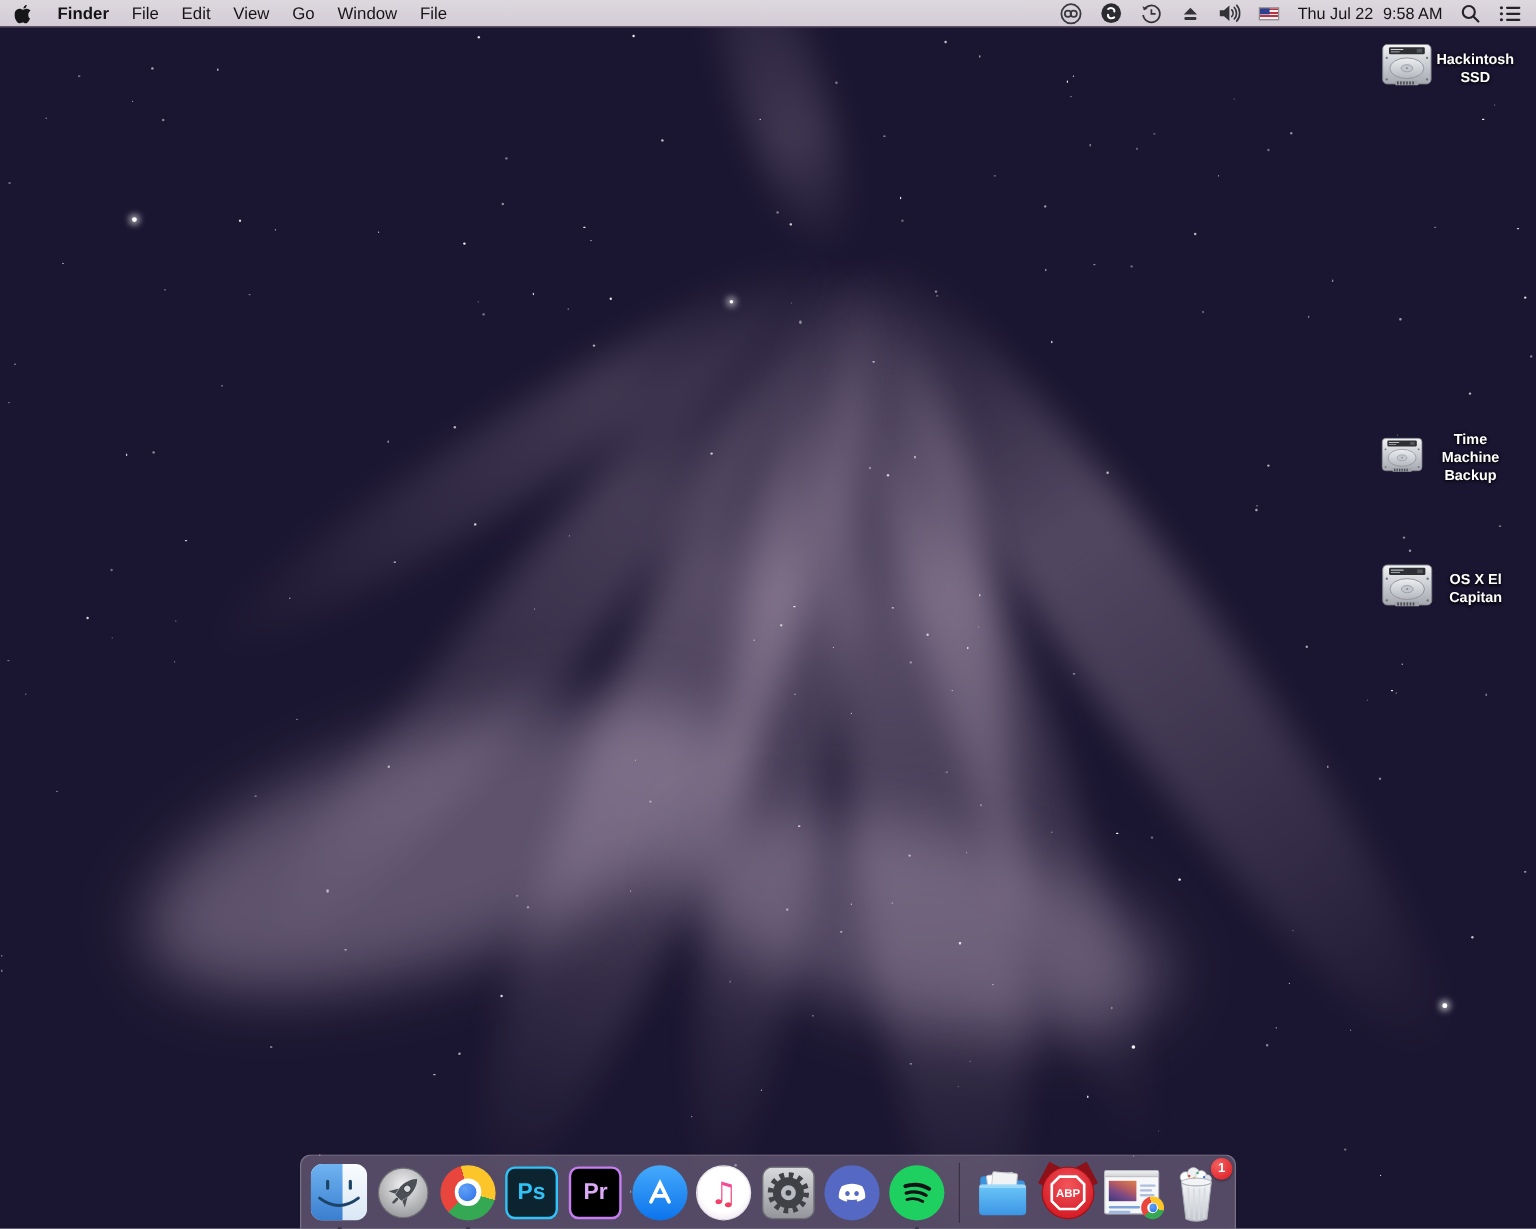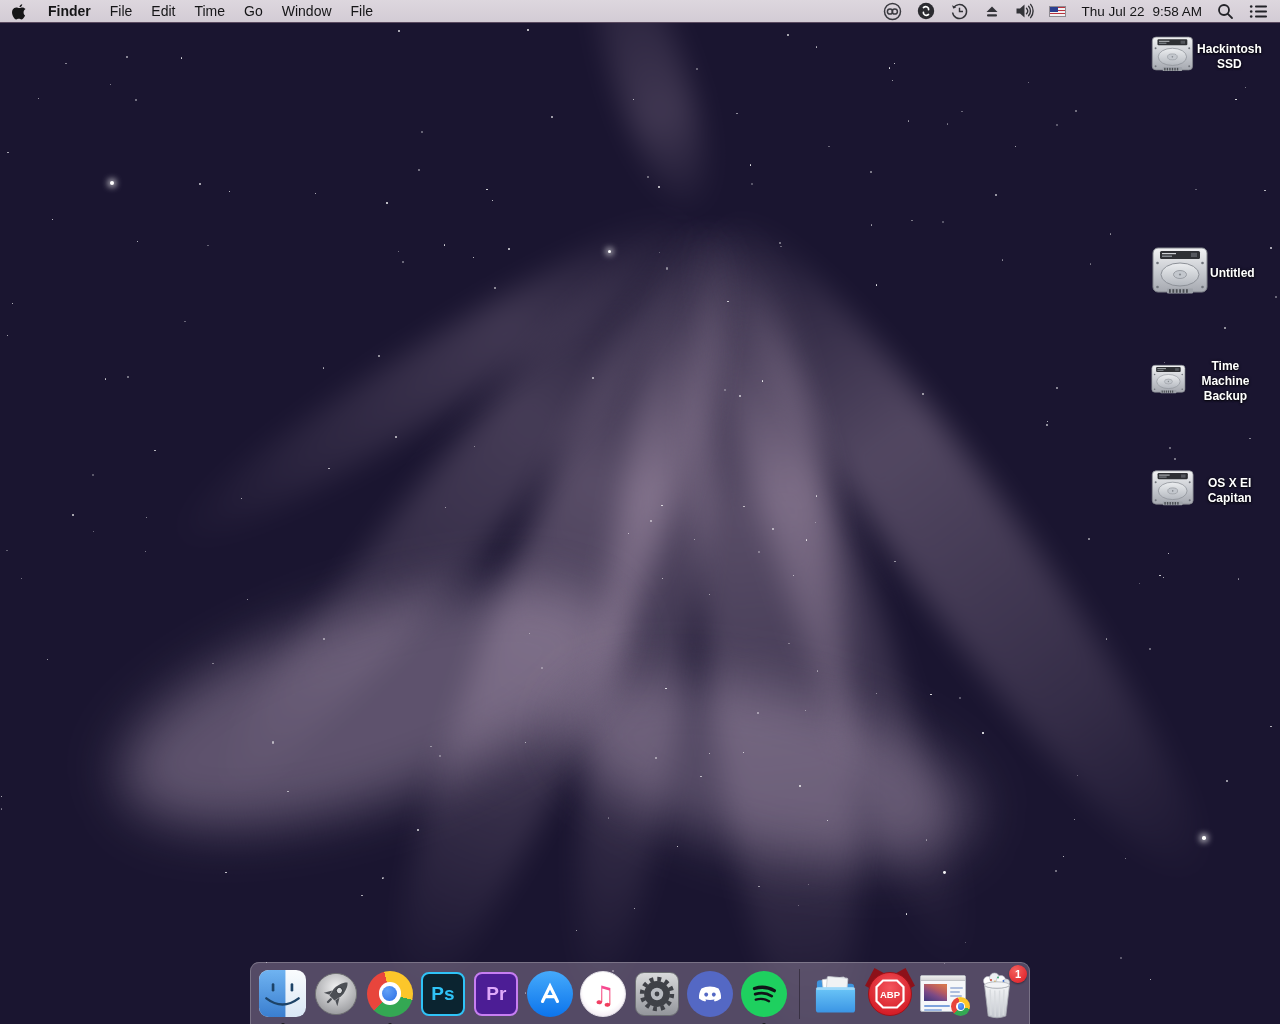--- a/index.html
+++ b/index.html
@@ -58,21 +58,21 @@
 
   .chrome-ball { position:relative; border-radius:50%;
     background:conic-gradient(from -135deg,#e8453c 0 120deg,#fcc62a 0 240deg,#34a853 0 360deg); }
   .chrome-ball::before { content:""; position:absolute; inset:26%; background:#fff; border-radius:50%; }
   .chrome-ball::after { content:""; position:absolute; inset:33%; background:radial-gradient(circle at 35% 30%,#61a1f7,#2b6fe4); border-radius:50%; }
   .icon-chrome { width:46px; height:46px; }
 
   .adobe { width:44px; height:44px; border-radius:8px; display:flex; align-items:center; justify-content:center;
            font-weight:bold; font-size:19px; }
   .adobe-ps { background:#0b2430; border:2px solid #2fc3f7; color:#2fc3f7; }
-  .adobe-pr { background:#4c1d95; border:2px solid #c77ef2; color:#dfa9fa; }
+  .adobe-pr { background:#000000; border:2px solid #c77ef2; color:#dfa9fa; }
 
   .icon-appstore { width:46px; height:46px; border-radius:50%; background:linear-gradient(180deg,#45aafb,#0c74ec);
     display:flex; align-items:center; justify-content:center; }
   .icon-itunes { width:46px; height:46px; border-radius:50%; border:1px solid #e4e2e8;
     background:radial-gradient(circle at 50% 42%, #ffffff 58%, #f3e9f2 80%, #f0d9e2);
     display:flex; align-items:center; justify-content:center; }
   .icon-prefs { width:44px; height:44px; border-radius:9px; background:linear-gradient(#d8d9db,#94969c);
     border:1px solid #6d6f74; display:flex; align-items:center; justify-content:center; }
   .icon-discord { width:46px; height:46px; border-radius:50%; background:#5468c4;
     display:flex; align-items:center; justify-content:center; }
@@ -376,21 +376,21 @@
   <div class="menubar">
     <div class="mb-left">
       <span class="apple-logo">
         <svg width="15" height="17" viewBox="0 0 24 26" fill="#161618">
           <path d="M16.4 1.4c0 1.14-.46 2.26-1.21 3.06-.8.87-2.1 1.54-3.16 1.46-.13-1.1.42-2.28 1.13-3.04.79-.85 2.17-1.48 3.24-1.48zM20.9 19.2c-.57 1.26-.84 1.82-1.58 2.94-1.02 1.56-2.46 3.5-4.25 3.51-1.59.02-2-1.04-4.16-1.03-2.16.01-2.61 1.06-4.2 1.04-1.79-.02-3.16-1.77-4.18-3.33C-.36 18.05-.65 12.6 1.24 9.7 2.58 7.64 4.7 6.43 6.69 6.43c2.03 0 3.3 1.05 4.98 1.05 1.63 0 2.62-1.05 4.97-1.05 1.77 0 3.64.96 4.98 2.63-4.38 2.4-3.67 8.65-.72 10.14z"></path>
         </svg>
       </span>
       <span class="mb-item mb-app">Finder</span>
       <span class="mb-item">File</span>
       <span class="mb-item">Edit</span>
-      <span class="mb-item">Time</span>
+      <span class="mb-item">View</span>
       <span class="mb-item">Go</span>
       <span class="mb-item">Window</span>
       <span class="mb-item">File</span>
     </div>
     <div class="mb-right">
       <span class="st-icon">
         <svg width="19" height="19" viewBox="0 0 19 19" fill="none" stroke="#3a3a40" stroke-width="1.5">
           <circle cx="9.5" cy="9.5" r="8"></circle>
             <circle cx="7" cy="9.5" r="2.6"></circle>
             <circle cx="11.8" cy="9.5" r="2.6"></circle>
@@ -443,26 +443,20 @@
         </svg>
       </span>
     </div>
   </div>
 
   <div class="desk-item" style="top:29px">
     <svg width="60" height="52">
         <use href="#hdd"></use>
       </svg>
     <div class="desk-label">Hackintosh SSD</div>
-  </div>
-  <div class="desk-item" style="top:246px">
-    <svg width="60" height="52">
-        <use href="#hdd"></use>
-      </svg>
-    <div class="desk-label">Untitled</div>
   </div>
   <div class="desk-item" style="top:463px">
     <svg width="60" height="52">
         <use href="#hdd"></use>
       </svg>
     <div class="desk-label">OS X El Capitan</div>
   </div>
   <div class="desk-item" style="top:354px">
     <svg width="60" height="52">
         <use href="#hdd"></use>

